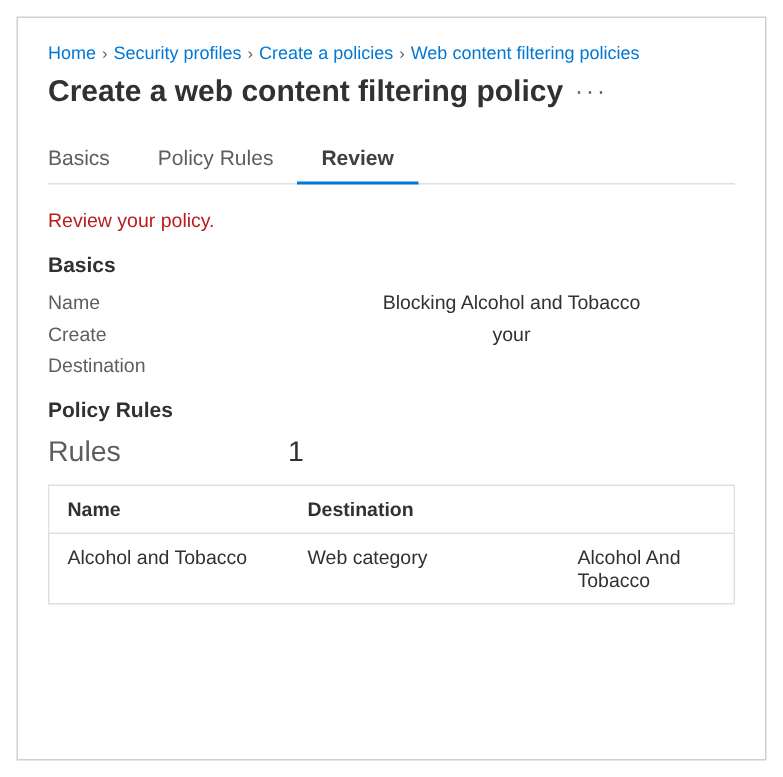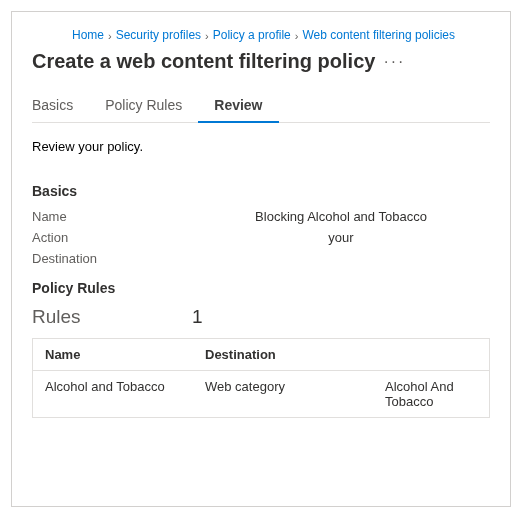--- a/index.html
+++ b/index.html
@@ -30,21 +30,20 @@
     }
 
     .breadcrumb {
       display: flex;
       align-items: flex-end;
       gap: 4px;
       font-size: 12px;
       color: #0078d4;
       margin-bottom: 8px;
       flex-wrap: wrap;
-      margin-left: 40px;
     }
 
     .breadcrumb-item {
       color: #0078d4;
       cursor: pointer;
       white-space: nowrap;
     }
 
     .breadcrumb-separator {
       color: #605e5c;
@@ -92,22 +91,22 @@
     }
 
     .tab.active {
       color: #404040;
       font-weight: 600;
       border-bottom: 2px solid #0078d4;
     }
 
     .review-text {
       font-size: 13px;
-      color: #000000;
-      margin-bottom: 29px;
+      color: #b91c1c;
+      margin-bottom: 14px;
     }
 
     .section-title {
       font-size: 14px;
       font-weight: 700;
       color: #323130;
       margin-bottom: 10px;
     }
 
     .field-row {
@@ -188,21 +187,21 @@
 </head>
 <body>
 
 <div class="page-wrapper">
 
   <div class="breadcrumb">
     <span class="breadcrumb-item">Home</span>
     <span class="breadcrumb-separator">›</span>
     <span class="breadcrumb-item">Security profiles</span>
     <span class="breadcrumb-separator">›</span>
-    <span class="breadcrumb-item">Policy a profile</span>
+    <span class="breadcrumb-item">Create a policies</span>
     <span class="breadcrumb-separator">›</span>
     <span class="breadcrumb-item">Web content filtering policies</span>
   </div>
 
   <div class="page-header">
     <h1 class="page-title">Create a web content filtering policy</h1>
     <span class="more-options">···</span>
   </div>
 
   <div class="tabs">
@@ -216,21 +215,21 @@
     <p class="review-text">Review your policy.</p>
 
     <div class="section-title">Basics</div>
 
     <div class="field-row">
       <span class="field-label">Name</span>
       <span class="field-value">Blocking Alcohol and Tobacco</span>
     </div>
 
     <div class="field-row">
-      <span class="field-label">Action</span>
+      <span class="field-label">Create</span>
       <span class="field-value">your</span>
     </div>
 
     <div class="field-row">
       <span class="field-label">Destination</span>
       <span class="field-value"></span>
     </div>
 
     <div class="section-divider">
       <div class="section-title">Policy Rules</div>

